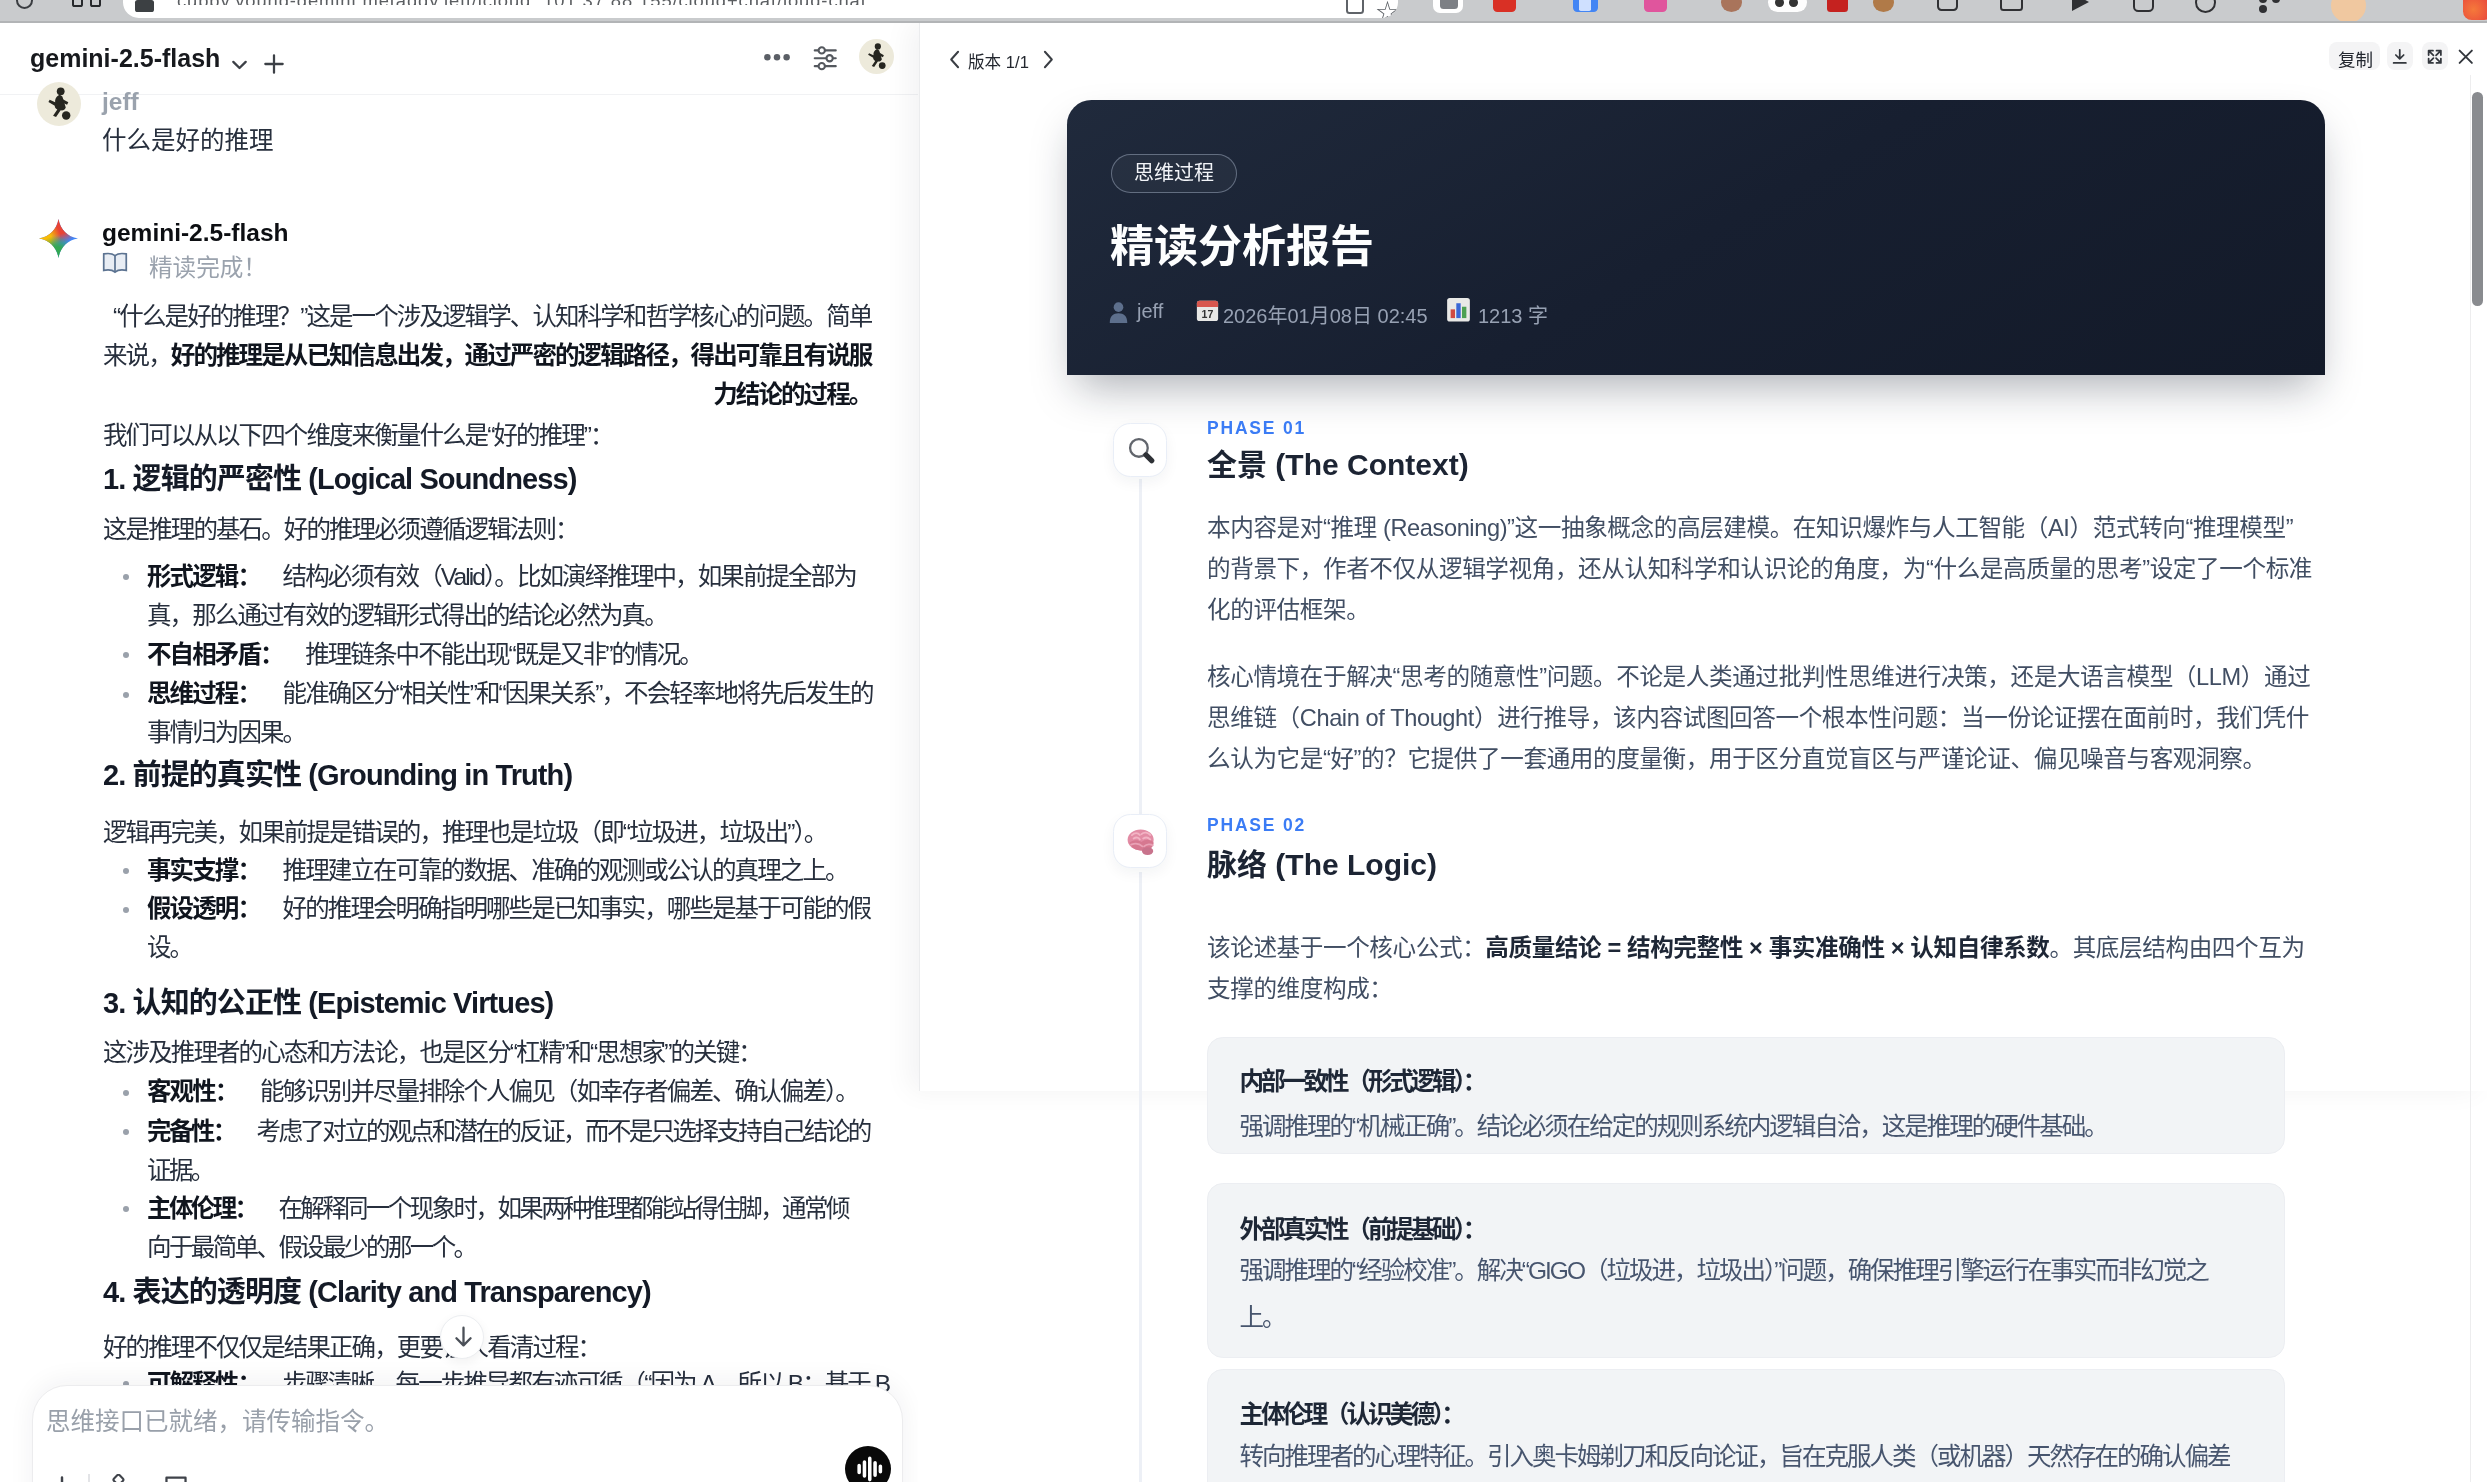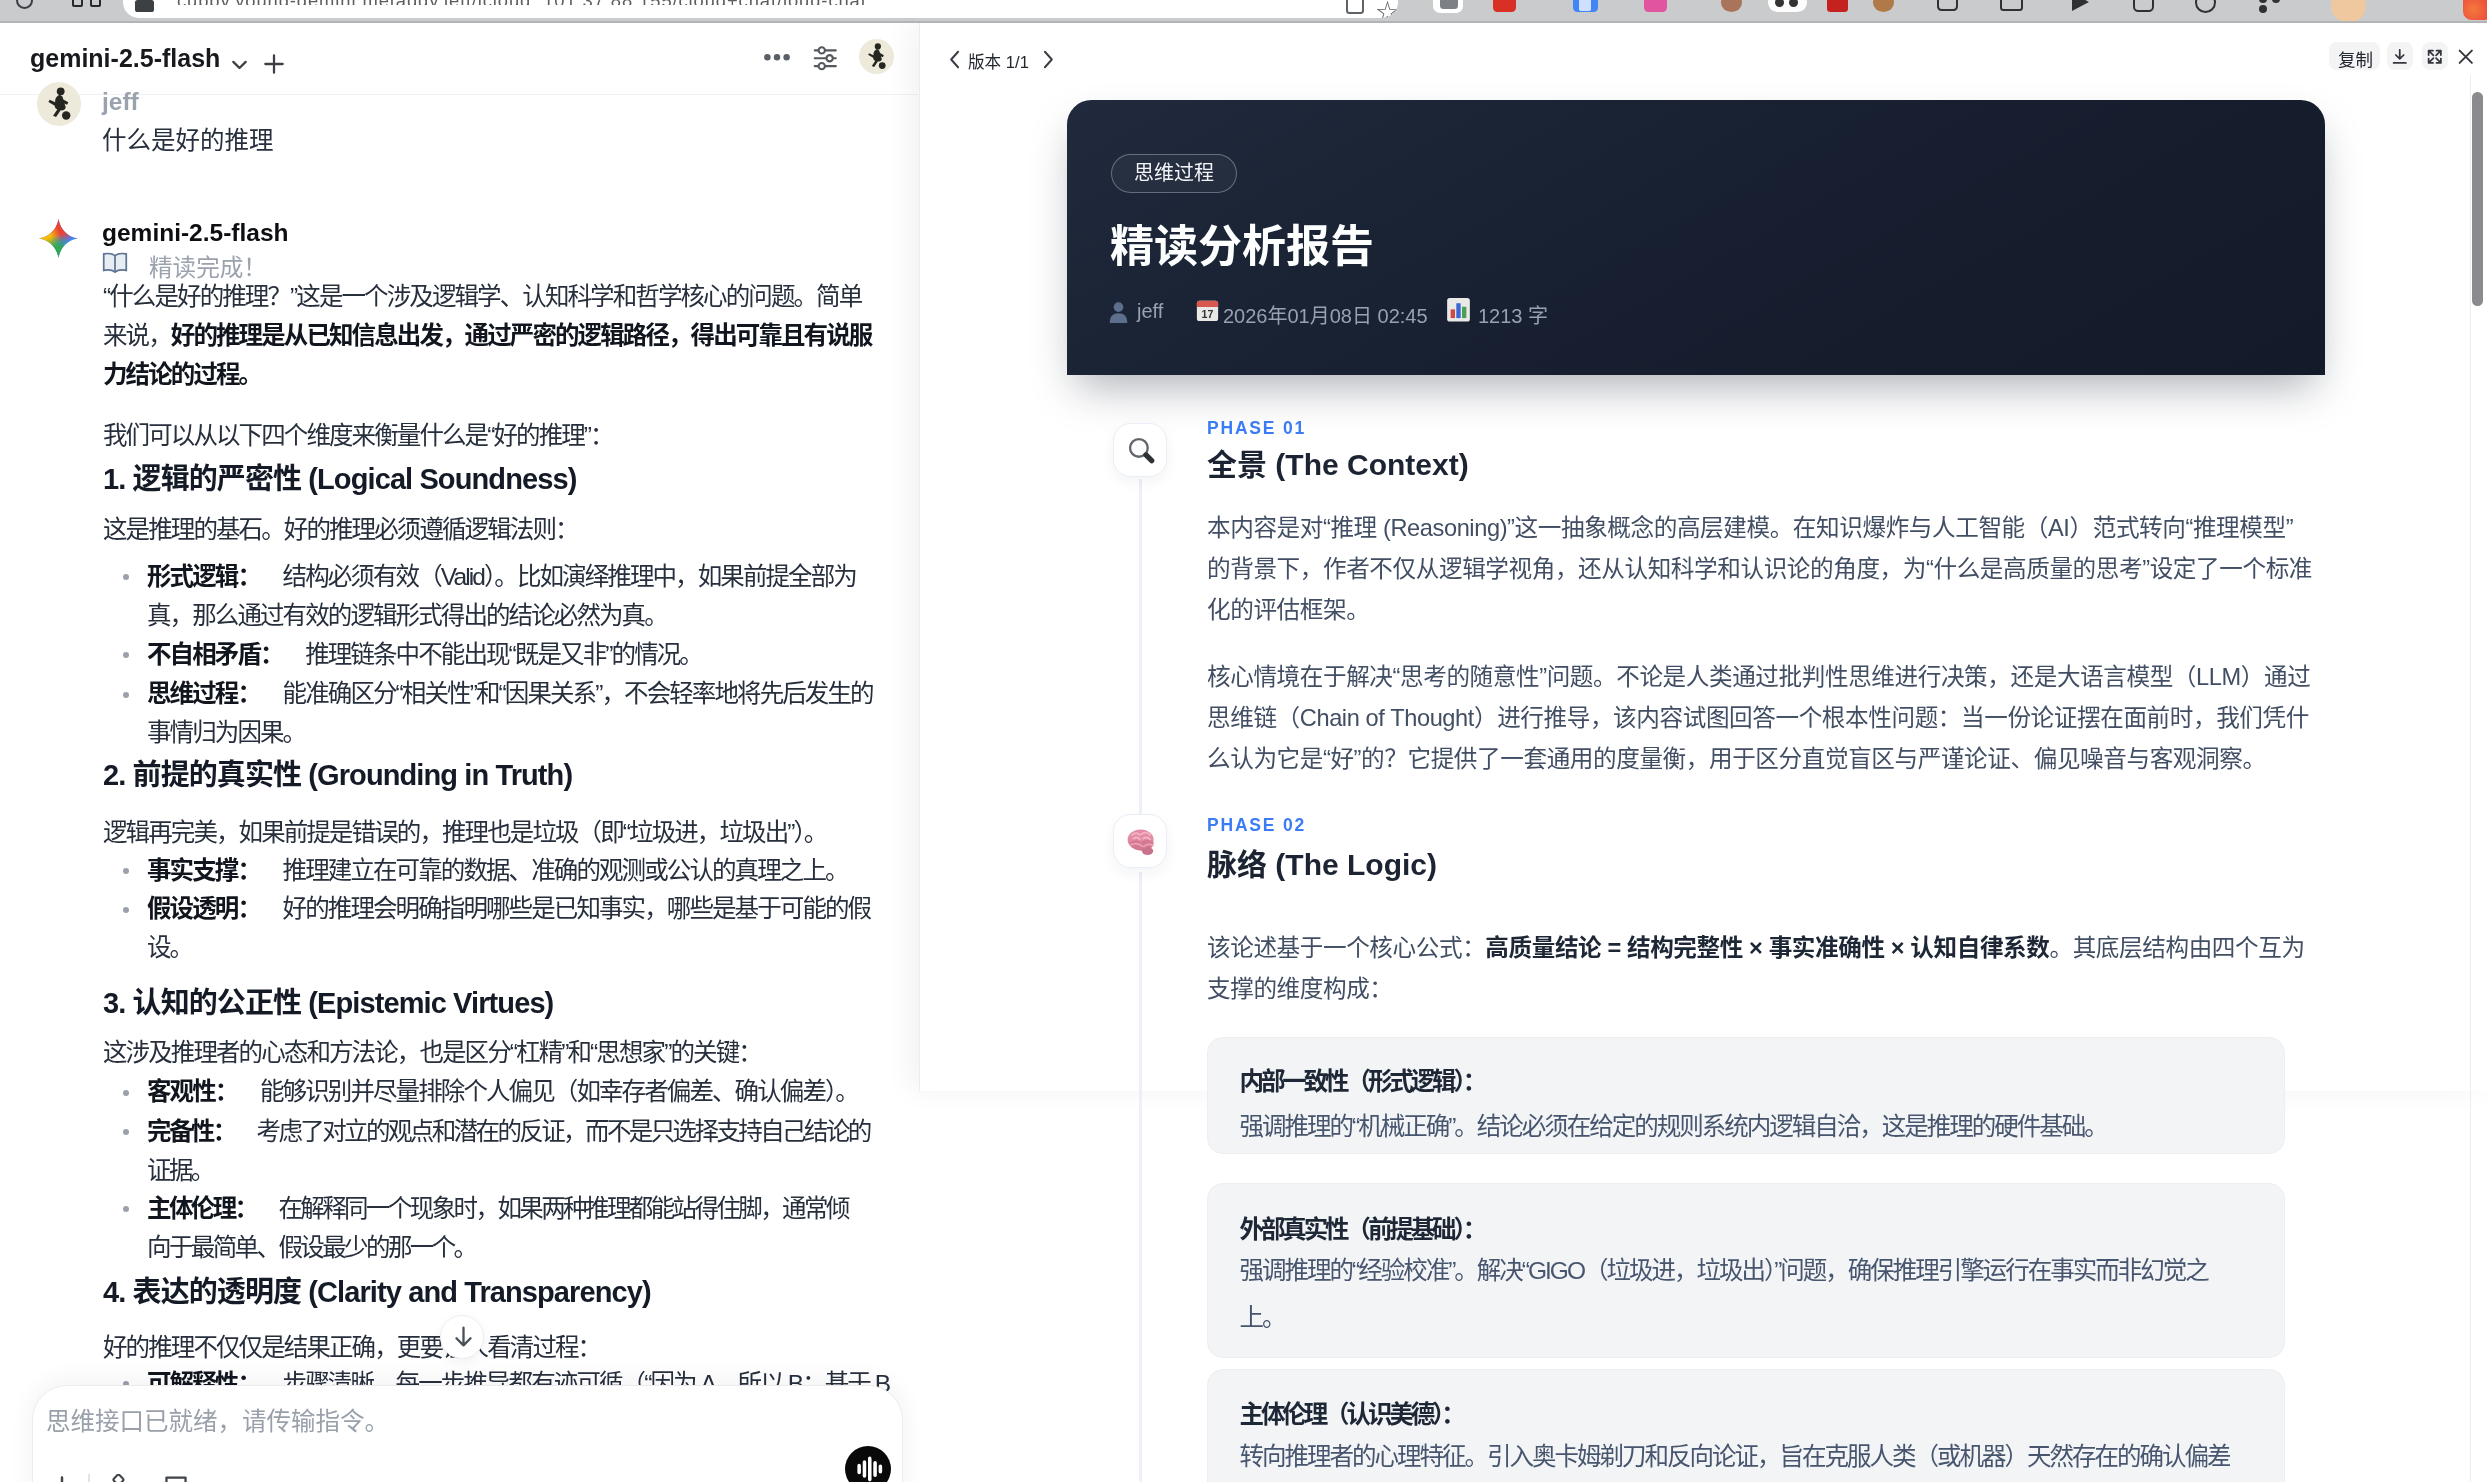--- a/index.html
+++ b/index.html
@@ -158,21 +158,21 @@
       </g>
     </svg>
     <div class="abs" style="left:102px;top:196px;font-size:24.5px;font-weight:700;color:#0c0e12;">gemini-2.5-flash</div>
 
     <svg class="abs" style="left:102px;top:229px;" width="26" height="23" viewBox="0 0 30 26">
       <path d="M15 4 C12 1.5 7 1 2 2 V21 C7 20 12 20.5 15 23 C18 20.5 23 20 28 21 V2 C23 1 18 1.5 15 4 Z" fill="#e8edf4" stroke="#5c7391" stroke-width="2"></path>
       <path d="M15 4 V23" stroke="#5c7391" stroke-width="2"></path>
     </svg>
     <div class="abs" style="left:137px;top:226px;font-size:23.6px;color:#9aa2ad;margin-left:12px;">精读完成！</div>
 
-    <div class="chat" style="top:254px;">“什么是好的推理？”这是一个涉及逻辑学、认知科学和哲学核心的问题。简单<br>来说，<b>好的推理是从已知信息出发，通过严密的逻辑路径，得出可靠且有说服<br>力结论的过程。</b></div>
+    <div class="chat" style="top:274px;text-align:right;">“什么是好的推理？”这是一个涉及逻辑学、认知科学和哲学核心的问题。简单<br>来说，<b>好的推理是从已知信息出发，通过严密的逻辑路径，得出可靠且有说服<br>力结论的过程。</b></div>
 
     <div class="chat" style="top:393px;">我们可以从以下四个维度来衡量什么是“好的推理”：</div>
 
     <div class="hh" style="top:437px;">1. 逻辑的严密性 (Logical Soundness)</div>
     <div class="chat" style="top:487px;">这是推理的基石。好的推理必须遵循逻辑法则：</div>
     <div class="bdot" style="top:551px;"></div>
     <div class="bt" style="top:534px;"><b>形式逻辑：</b> 结构必须有效（Valid）。比如演绎推理中，如果前提全部为<br>真，那么通过有效的逻辑形式得出的结论必然为真。</div>
     <div class="bdot" style="top:629px;"></div>
     <div class="bt" style="top:612px;"><b>不自相矛盾：</b> 推理链条中不能出现“既是又非”的情况。</div>
     <div class="bdot" style="top:669px;"></div>

